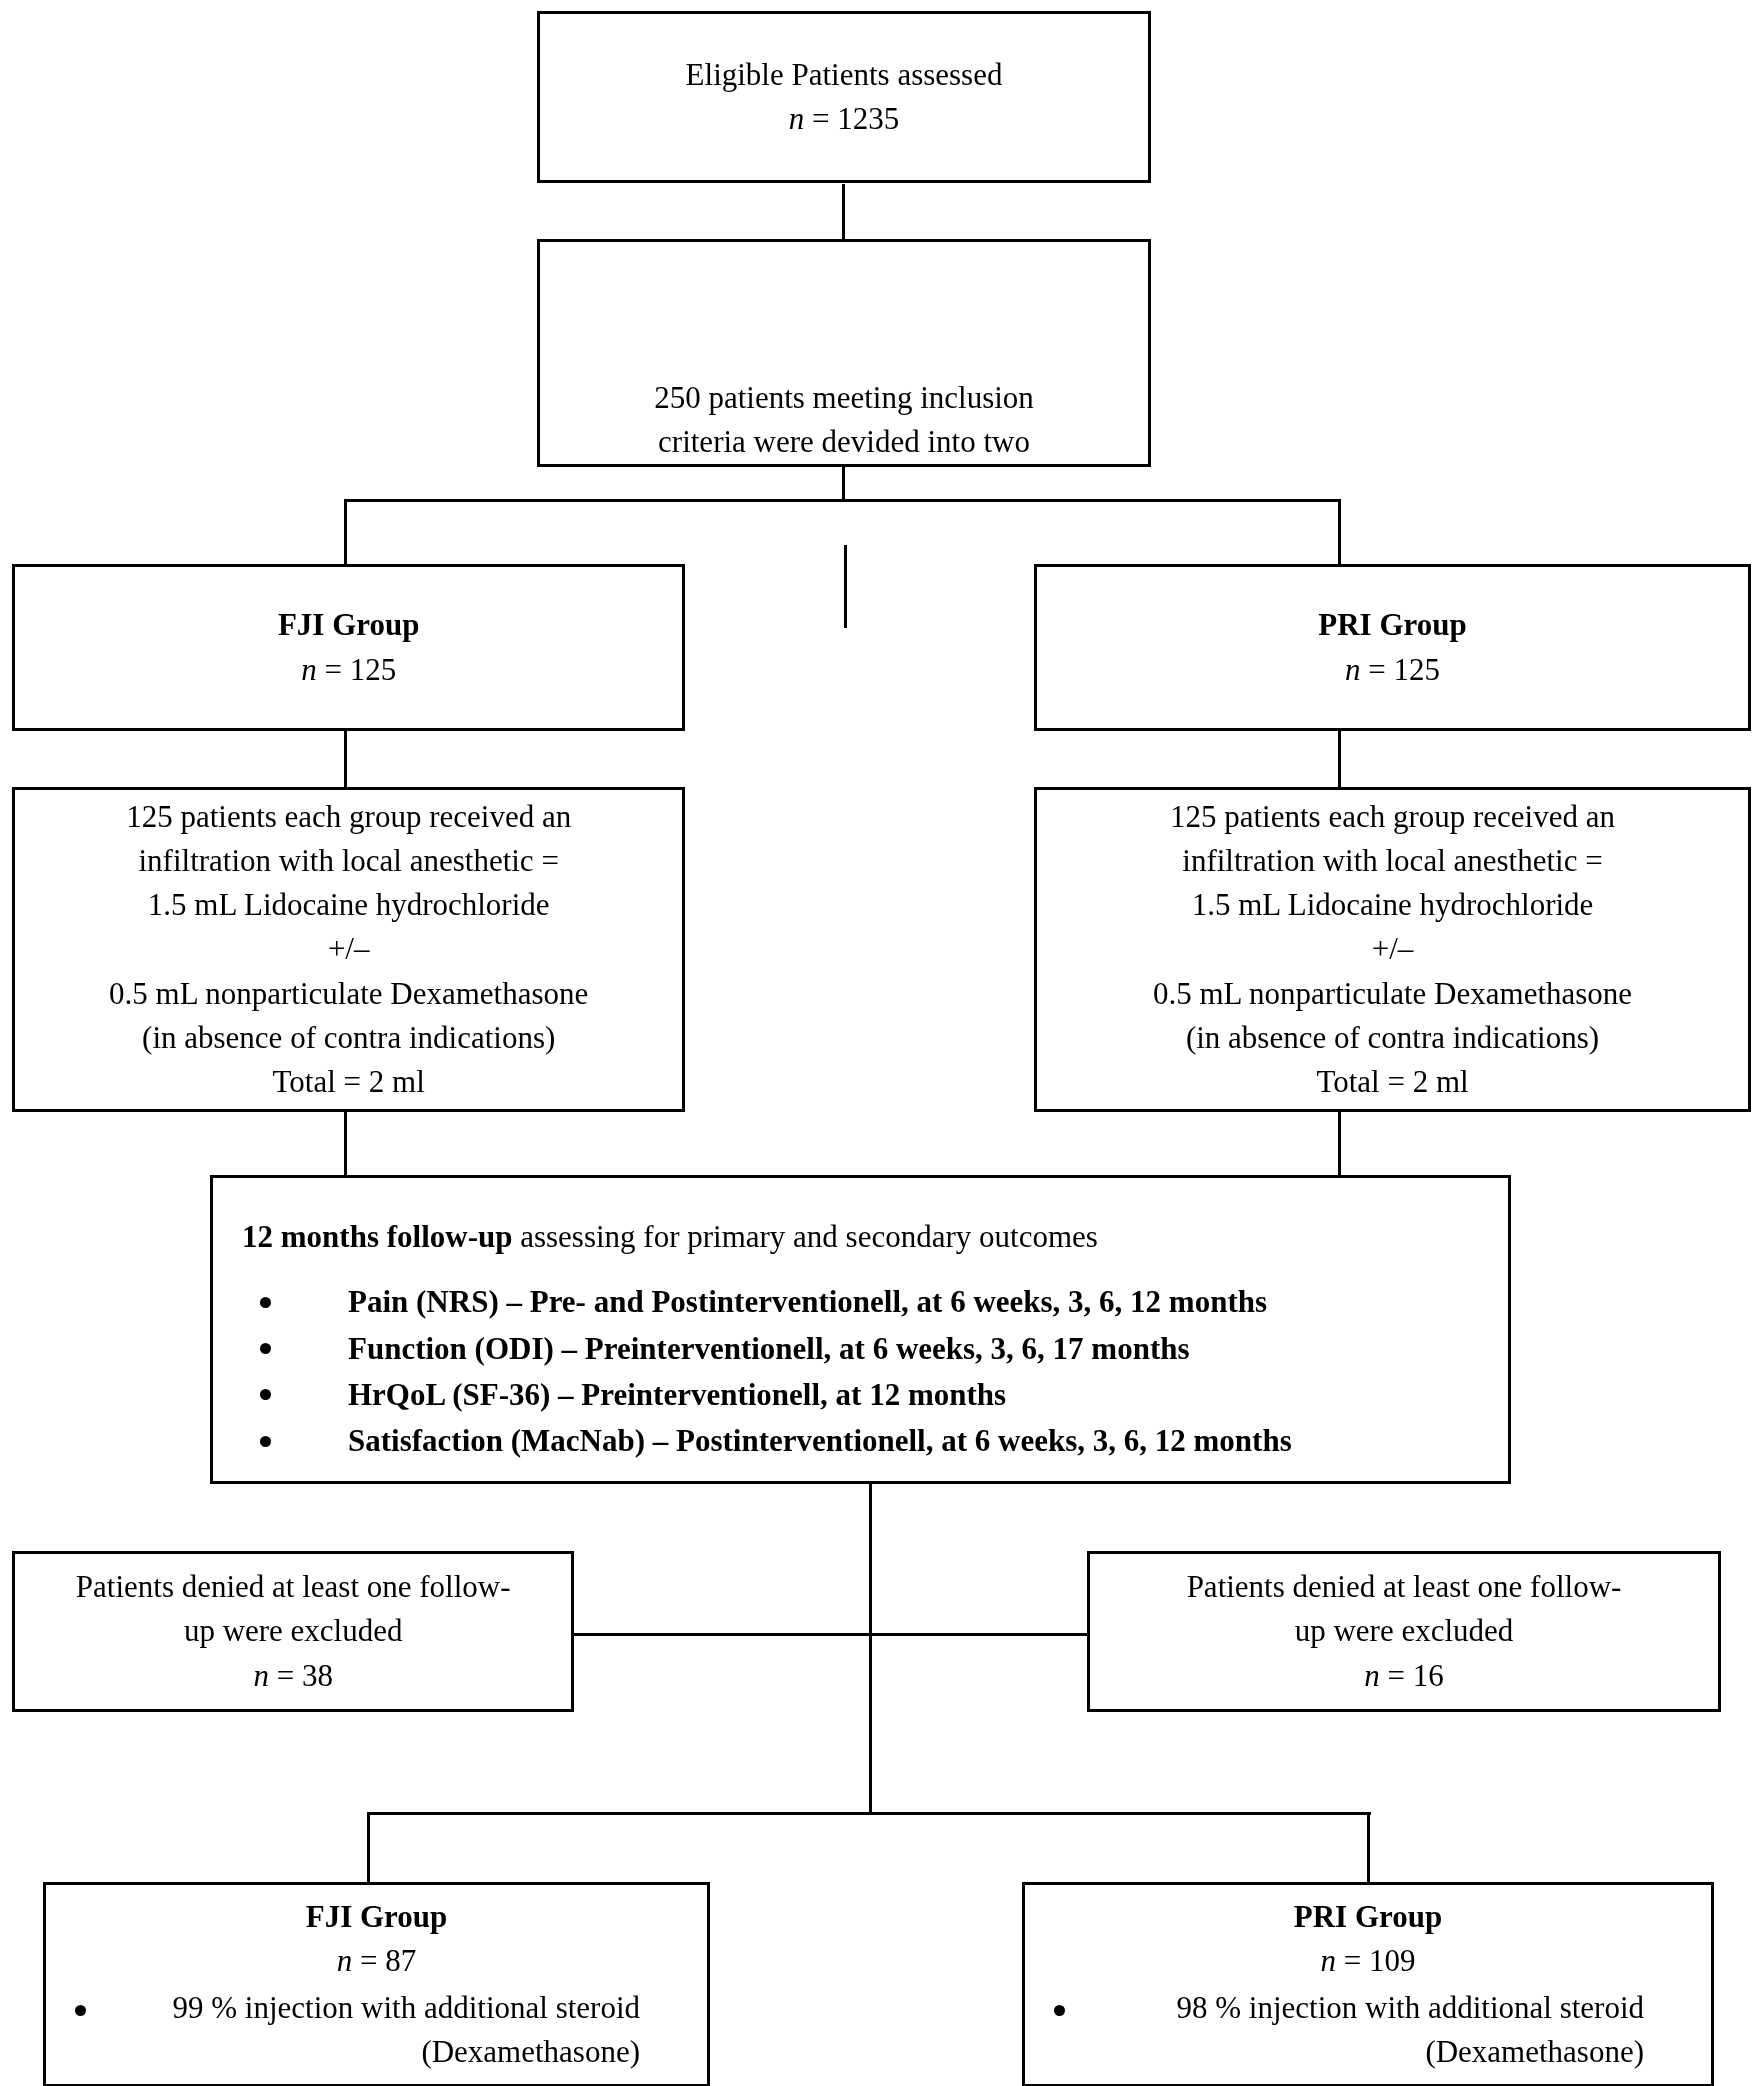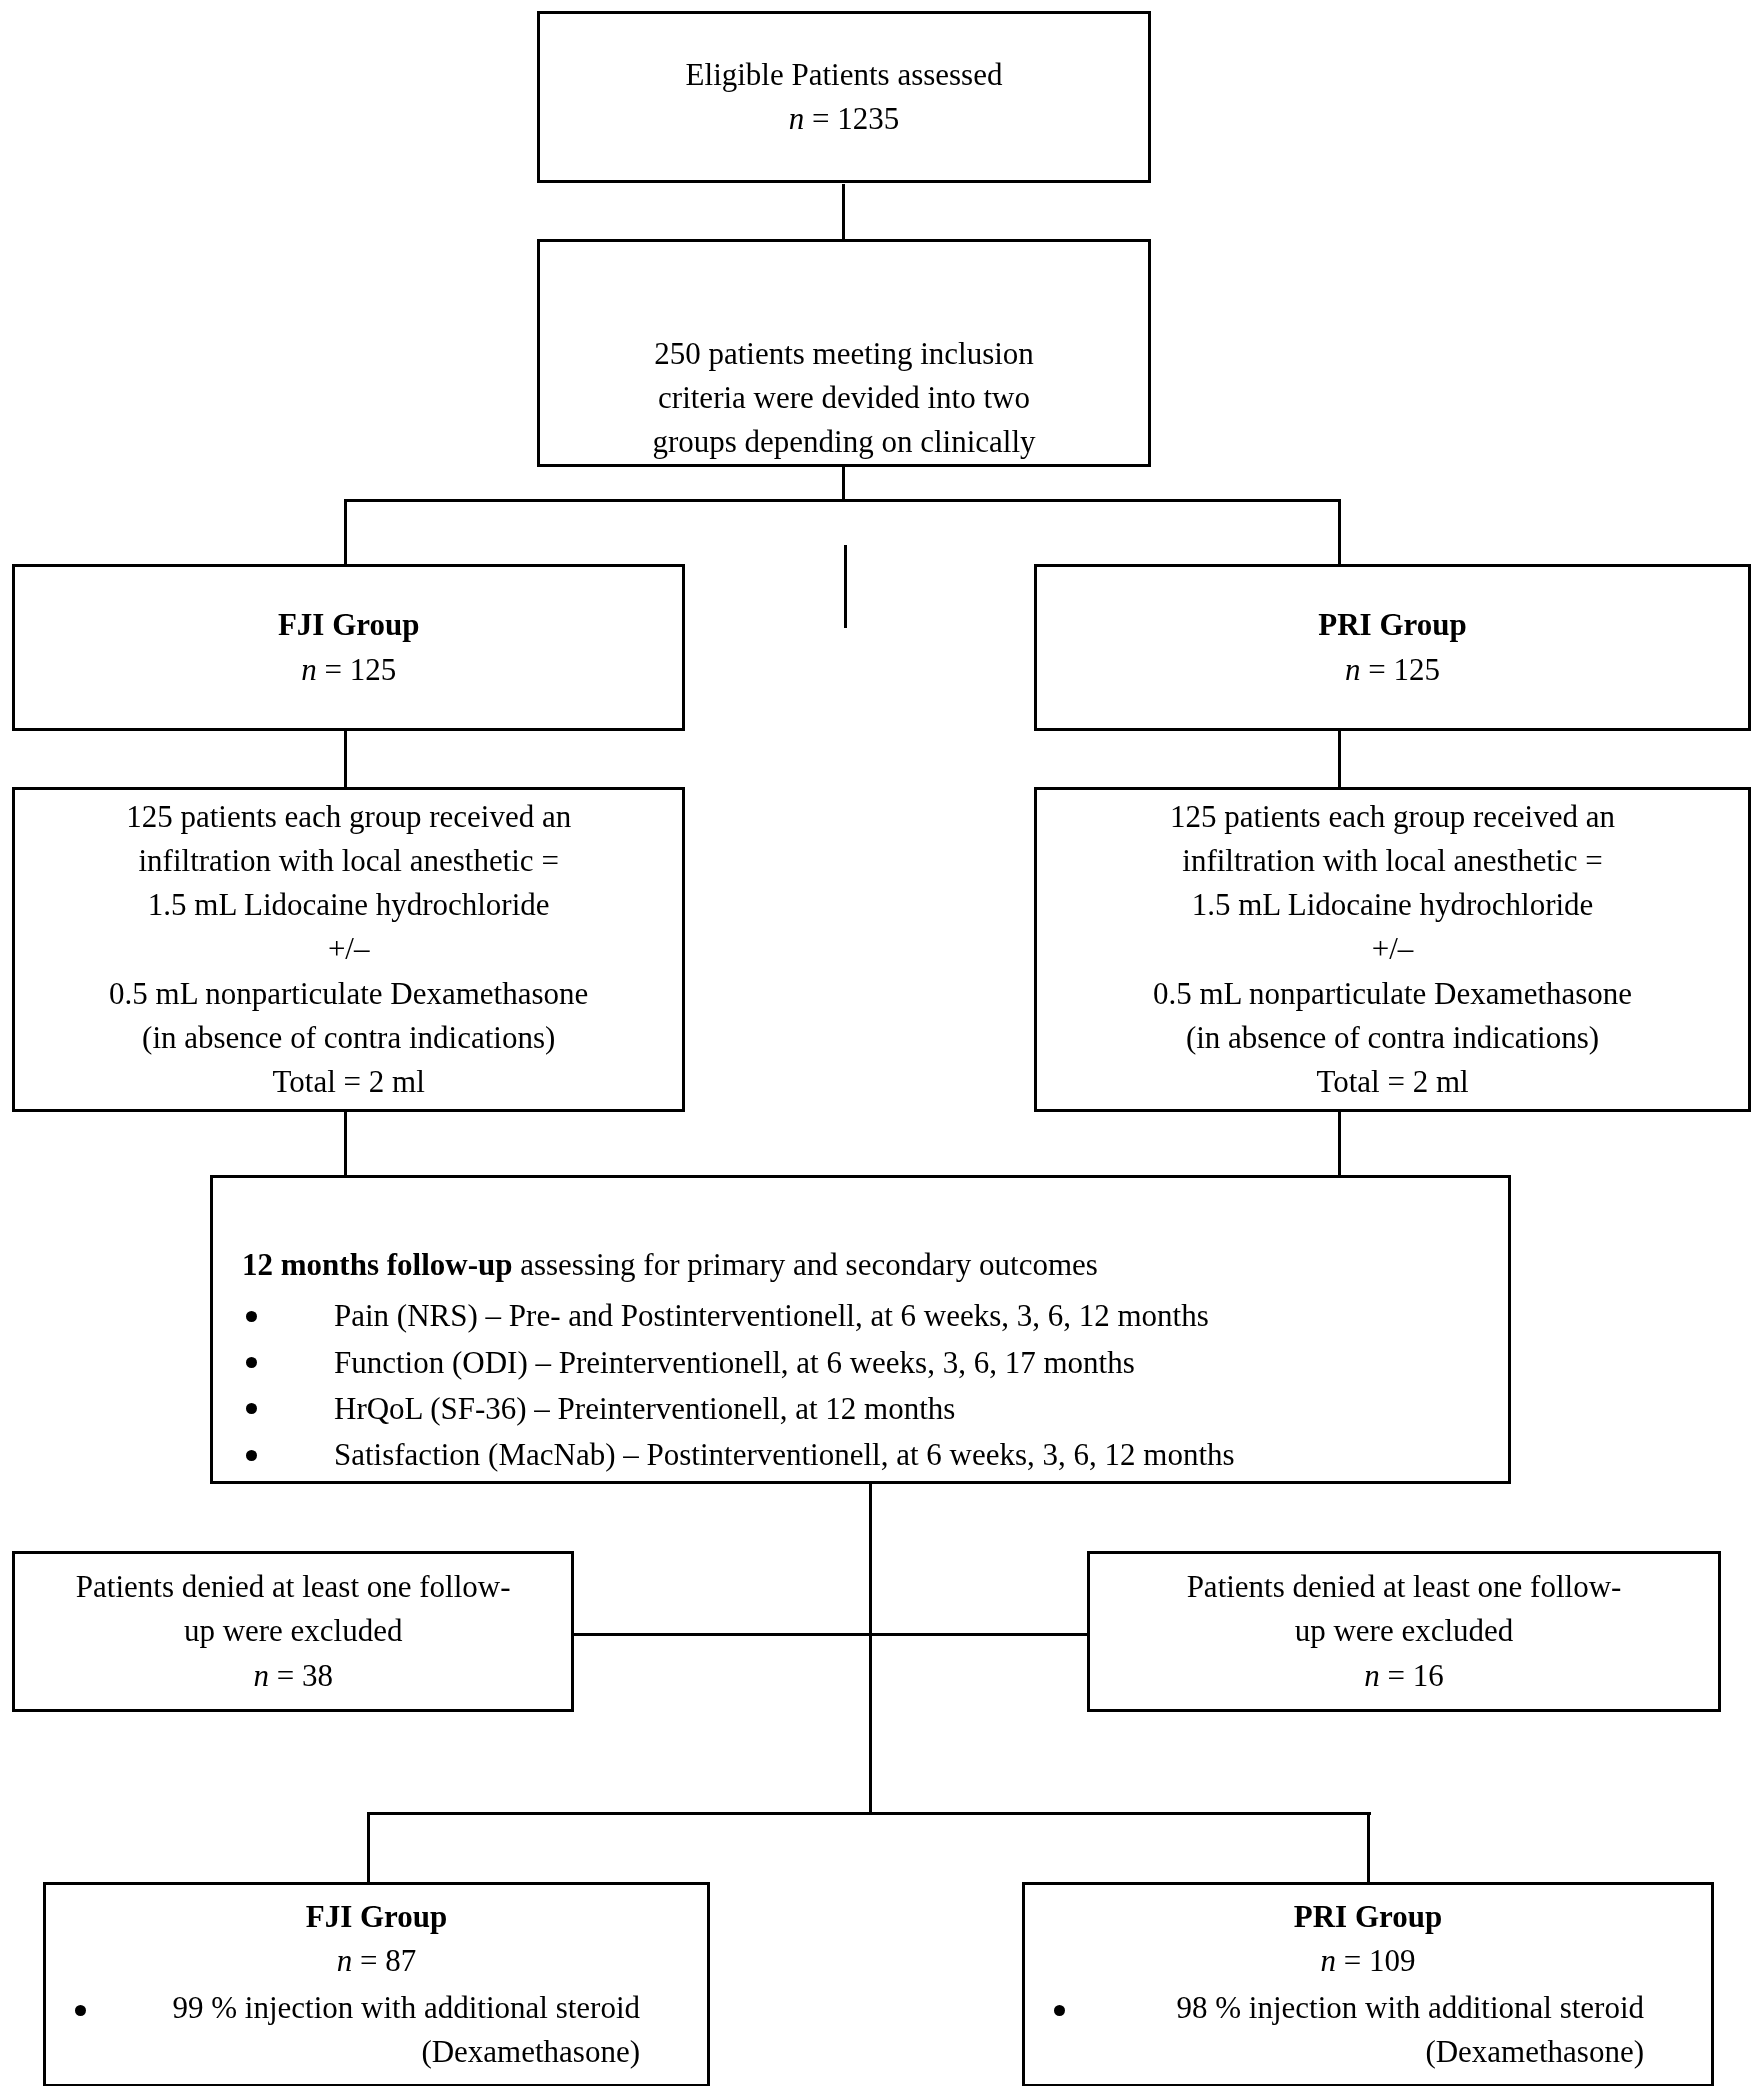--- a/index.html
+++ b/index.html
@@ -42,22 +42,23 @@
   .hline {
     position: absolute;
     height: 3.3px;
     background: #000000;
     z-index: 1;
   }
 
   
   .blist {
     list-style: none;
-    margin: 4px;
+    margin: 18px;
     padding: 0;
+    font-weight: bold;
   }
   .bitem {
     position: relative;
     font-size: 31px;
     line-height: 1.42;
     padding-left: 117px;
     margin-top: 2.2px;
   }
   .bitem .dot {
     position: absolute;
@@ -107,21 +108,20 @@
     <div class="line">
       <span class="it">n</span><span> = 1235</span>
     </div>
   </div>
 
   <div class="vline" style="left:842px; top:184px; height:56px;"></div>
 
   <div class="box center" style="left:537px; top:239px; width:614px; height:228px; justify-content:flex-end;">
     <div class="line">250 patients meeting inclusion</div>
     <div class="line">criteria were devided into two</div>
-    <div class="line">groups depending on clinically</div>
   </div>
 
   <div class="vline" style="left:842px; top:439px; height:61px;"></div>
   <div class="hline" style="left:344px; top:499px; width:997px;"></div>
   <div class="vline" style="left:344px; top:499px; height:67px;"></div>
   <div class="vline" style="left:1338px; top:499px; height:67px;"></div>
 
   <div class="box center" style="left:12.2px; top:564px; width:673px; height:167px;">
     <div class="line b">FJI Group</div>
     <div class="line">

